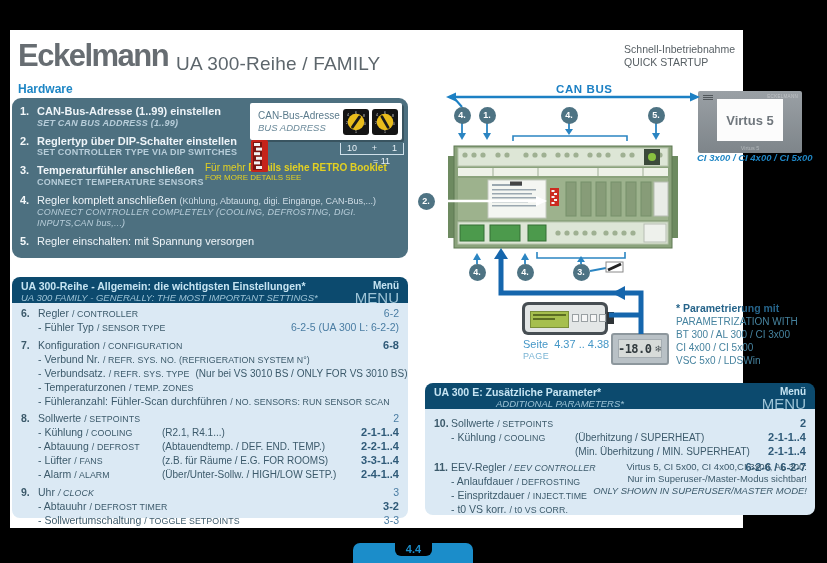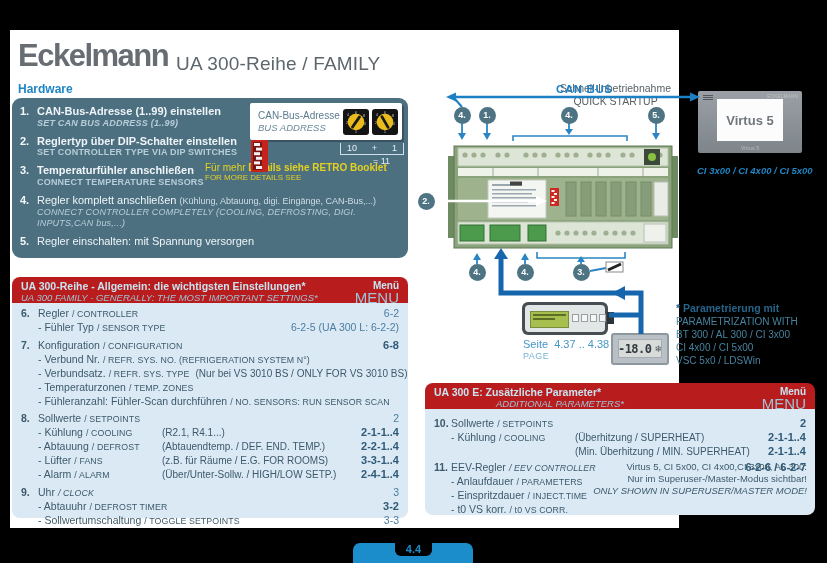--- a/index.html
+++ b/index.html
@@ -1,25 +1,25 @@
 <!DOCTYPE html>
 <html><head>
 <meta charset="utf-8">
 <style>
   html,body{margin:0;padding:0;}
   body{
     width:827px;height:563px;position:relative;background:#000;
     font-family:"Liberation Sans",sans-serif;overflow:hidden;
   }
-  .page{position:absolute;left:10px;top:30px;width:669px;height:498px;background:#fff;}
+  .page{position:absolute;left:10px;top:30px;width:733px;height:498px;background:#fff;}
 
   
   .logo{position:absolute;left:8px;top:8px;font-size:31px;font-weight:800;letter-spacing:-1.5px;color:#676d72;}
   .doc-title{position:absolute;left:166px;top:23px;font-size:19px;color:#5d666c;letter-spacing:.2px;}
-  .subtitle{position:absolute;right:8px;top:13px;text-align:center;font-size:10.5px;color:#575f64;line-height:13px;margin-top:39px;}
+  .subtitle{position:absolute;right:8px;top:13px;text-align:left;font-size:10.5px;color:#575f64;line-height:13px;}
   .hw-label{position:absolute;left:8px;top:52px;font-size:12px;font-weight:700;color:#1e86c5;}
 
   
   .hw-box{position:absolute;left:2px;top:68px;width:396px;height:160px;background:#4d7080;border-radius:9px;
           box-sizing:border-box;padding:7px 0 0 8px;}
   .step{display:flex;margin-bottom:6px;}
   .snum{width:17px;flex:none;font-weight:700;font-size:11px;color:#f4f8fa;}
   .stext{color:#eef4f8;}
   .stext.narrow{max-width:225px;font-weight:bold;}
   .sde{font-size:11px;line-height:12.5px;}
@@ -35,21 +35,21 @@
   .addr-text{flex:1;}
   .addr-de{font-size:10px;color:#5b7b8c;line-height:12px;}
   .addr-en{font-size:9.5px;color:#6b8a9a;font-style:italic;line-height:11px;}
   .knob{margin-left:3px;flex:none;}
   .sum{position:absolute;left:328px;top:45px;width:64px;color:#e8f1f6;}
   .sum-line{display:flex;justify-content:space-between;border-bottom:1px solid #cfe0ea;border-left:1px solid #cfe0ea;border-right:1px solid #cfe0ea;padding:0 6px 1px 6px;font-size:9px;}
   .sum-eq{text-align:right;font-size:9px;padding:1px 14px 0 0;}
   .dip-icon{position:absolute;left:239px;top:42px;}
 
   
-  .sec-head{position:absolute;background:#b91c1c;border-radius:8px 8px 0 0;box-sizing:border-box;padding:3px 9px 0 9px;height:26px;}
+  .sec-head{position:absolute;background:#0c4a6e;border-radius:8px 8px 0 0;box-sizing:border-box;padding:3px 9px 0 9px;height:26px;}
   .sh1{font-weight:700;font-size:10.5px;color:#c6e4f2;line-height:12px;white-space:nowrap;}
   .sh2{font-style:italic;font-size:9.5px;color:#9dc3d6;line-height:11px;white-space:nowrap;}
   .sh2.indent{padding-left:62px;}
   .menu-col{position:absolute;right:9px;top:3px;text-align:right;}
   .m1{font-weight:700;font-size:10px;color:#c6e4f2;line-height:12px;}
   .m2{font-size:15px;color:#9dc3d6;line-height:11px;}
   .sec-body{position:absolute;background:#dbe9f4;border-radius:0 0 8px 8px;box-sizing:border-box;padding:4px 9px 0 9px;}
   .mrow{display:flex;align-items:baseline;line-height:13px;font-size:11px;color:#3c5a6b;white-space:nowrap;}
   .mrow.grp{margin-top:3.5px;}
   .sec-body .mrow:first-child{margin-top:0;}
@@ -69,21 +69,21 @@
   .badge{position:absolute;width:17px;height:17px;border-radius:50%;background:#4e7383;color:#fff;
          font-size:9px;font-weight:700;display:flex;align-items:center;justify-content:center;z-index:6;}
   .overlay{position:absolute;left:0;top:0;z-index:5;pointer-events:none;}
   .controller{position:absolute;left:438px;top:112px;width:230px;height:110px;}
   .virtus{position:absolute;left:688px;top:61px;width:104px;height:62px;background:linear-gradient(#9aa0a5,#7e858a);border-radius:2px;}
   .virtus-screen{position:absolute;left:19px;top:8px;width:66px;height:42px;background:#fcfcfc;display:flex;align-items:center;justify-content:center;}
   .virtus-screen span{font-size:13px;font-weight:700;color:#70777d;}
   .virtus-brand{position:absolute;right:4px;top:3px;font-size:4.5px;color:#c0c4c7;letter-spacing:.3px;}
   .virtus-logo{position:absolute;left:5px;top:4px;width:10px;height:5px;background:repeating-linear-gradient(#51575b 0 1px,transparent 1px 2px);}
   .virtus-name{position:absolute;left:0;right:0;bottom:2px;text-align:center;font-size:5.5px;color:#b5babd;}
-  .virtus-caption{position:absolute;left:687px;top:135px;width:130px;font-size:9.5px;font-weight:700;font-style:italic;color:#1f86c4;}
+  .virtus-caption{position:absolute;left:687px;top:122px;width:130px;font-size:9.5px;font-weight:700;font-style:italic;color:#1f86c4;}
   .bt300{position:absolute;left:512px;top:272px;width:86px;height:33px;background:#474e53;border-radius:6px;}
   .bt300-inner{position:absolute;left:3px;top:3px;width:80px;height:27px;background:#e3e6e6;border-radius:4px;}
   .bt300-lcd{position:absolute;left:5px;top:6px;width:37px;height:15px;background:#a6bf4e;border:1px solid #7a8f39;overflow:hidden;}
   .bt300-lcd i{display:block;height:2px;margin:2px 2px 0 2px;background:#5c6e23;}
   .bt300-btn{position:absolute;top:9px;width:7px;height:8px;background:#f6f6f6;border:1px solid #9aa0a3;box-sizing:border-box;}
   .bt300-plug{position:absolute;right:-6px;top:10px;width:7px;height:12px;background:#2e3337;}
   .page-ref{position:absolute;left:513px;top:308px;color:#4597c7;}
   .page-ref .pr1{font-size:11px;white-space:pre;line-height:13px;}
   .page-ref .pr2{font-size:9px;color:#7ab4d4;letter-spacing:.5px;}
   .lcd{position:absolute;left:601px;top:303px;width:58px;height:32px;background:#b9c1c6;border:2px solid #8d979d;border-radius:3px;box-sizing:border-box;}
@@ -310,21 +310,21 @@
         <span class="rlabel w"></span>
         <span class="rnote">(Min. Überhitzung / MIN. SUPERHEAT)</span>
         <span class="rmenu b">2-1-1..4</span>
       </div>
       <div class="mrow grp">
         <span class="rnum">11.</span>
         <span class="rlabel"><span class="rde">EEV-Regler</span> <span class="ren it">/ EEV CONTROLLER</span></span>
         <span class="rmenu b">6-2-6 / 6-2-7</span>
       </div>
       <div class="mrow ind">
-        <span class="rlabel"><span class="rde">- Anlaufdauer</span> <span class="ren">/ PARAMETERS</span></span>
+        <span class="rlabel"><span class="rde">- Anlaufdauer</span> <span class="ren">/ DEFROSTING</span></span>
       </div>
       <div class="mrow ind">
         <span class="rlabel"><span class="rde">- Einspritzdauer</span> <span class="ren">/ INJECT.TIME</span></span>
       </div>
       <div class="mrow ind">
         <span class="rlabel"><span class="rde">- t0 VS korr.</span> <span class="ren">/ t0 VS CORR.</span></span>
       </div>
     </div>
 
   <div class="canbus-label">CAN BUS</div>

